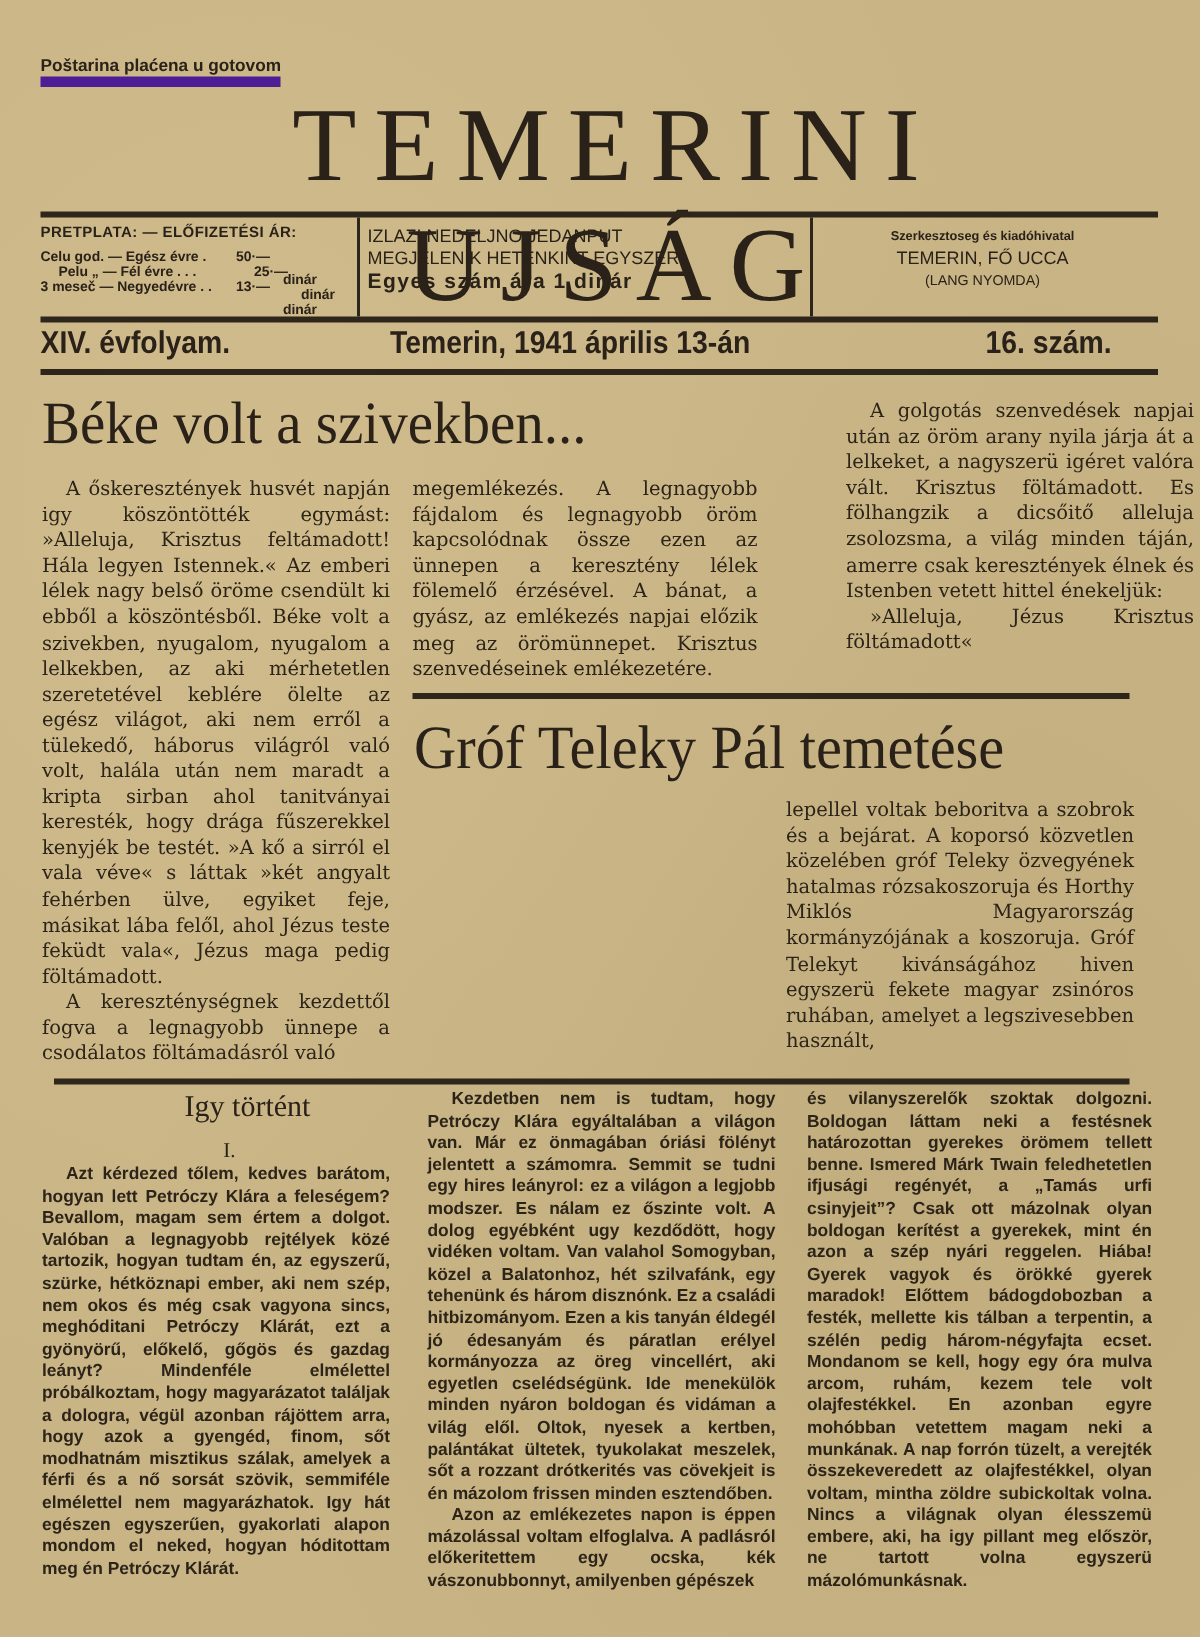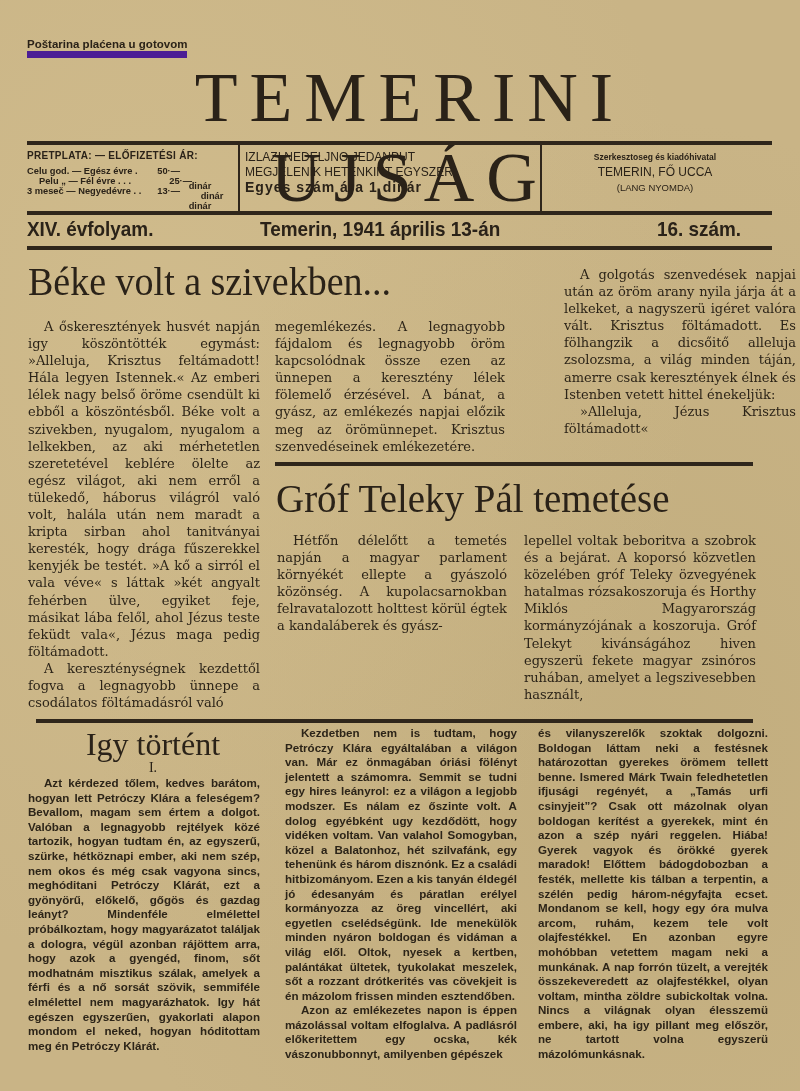--- a/index.html
+++ b/index.html
@@ -109,30 +109,29 @@
 <div class="abs col" style="left:520px; top:266px; width:232px;margin-left:44px;">
   <p>A golgotás szenvedések napjai után az öröm arany nyila járja át a lelkeket, a nagyszerü igéret valóra vált. Krisztus föltámadott. Es fölhangzik a dicsőitő alleluja zsolozsma, a világ minden táján, amerre csak keresztények élnek és Istenben vetett hittel énekeljük:</p>
   <p>»Alleluja, Jézus Krisztus föltámadott«</p>
 </div>
 
 <div class="abs rule" style="left:275px; top:462px; width:478px;"></div>
 
 <div class="abs headline" style="left:276px; top:478px; font-size:41px; transform:scaleX(0.95); transform-origin:left;">Gróf Teleky Pál temetése</div>
 
 <div class="abs col" style="left:277px; top:532px; width:230px;">
-  <p>Hétfőn délelőtt a temetés napján a magyar parlament környékét ellepte a gyászoló közönség. A kupolacsarnokban felravatalozott holttest körül égtek a kandaláberek és gyász-</p>
 </div>
 
 <div class="abs col" style="left:524px; top:532px; width:232px;">
   <p style="text-indent:0;">lepellel voltak beboritva a szobrok és a bejárat. A koporsó közvetlen közelében gróf Teleky özvegyének hatalmas rózsakoszoruja és Horthy Miklós Magyarország kormányzójának a koszoruja. Gróf Telekyt kivánságához hiven egyszerü fekete magyar zsinóros ruhában, amelyet a legszivesebben használt,</p>
 </div>
 
 <div class="abs rule" style="left:36px; top:719px; width:717px;"></div>
 
-<div class="abs headline sub" style="left:28px; top:728px; width:250px; font-size:32px;">Igy történt</div>
+<div class="abs headline sub" style="left:40px; top:728px; width:250px; font-size:20px;">Igy történt</div>
 <div class="abs sub" style="left:28px; top:760px; width:250px; font-size:14px; font-family:'Liberation Serif', serif;">I.</div>
 
 <div class="abs col2" style="left:28px; top:776px; width:232px;">
   <p>Azt kérdezed tőlem, kedves barátom, hogyan lett Petróczy Klára a feleségem? Bevallom, magam sem értem a dolgot. Valóban a legnagyobb rejtélyek közé tartozik, hogyan tudtam én, az egyszerű, szürke, hétköznapi ember, aki nem szép, nem okos és még csak vagyona sincs, meghóditani Petróczy Klárát, ezt a gyönyörű, előkelő, gőgös és gazdag leányt? Mindenféle elmélettel próbálkoztam, hogy magyarázatot találjak a dologra, végül azonban rájöttem arra, hogy azok a gyengéd, finom, sőt modhatnám misztikus szálak, amelyek a férfi és a nő sorsát szövik, semmiféle elmélettel nem magyarázhatok. Igy hát egészen egyszerűen, gyakorlati alapon mondom el neked, hogyan hóditottam meg én Petróczy Klárát.</p>
 </div>
 
 <div class="abs col2" style="left:285px; top:726px; width:232px;">
   <p>Kezdetben nem is tudtam, hogy Petróczy Klára egyáltalában a világon van. Már ez önmagában óriási fölényt jelentett a számomra. Semmit se tudni egy hires leányrol: ez a világon a legjobb modszer. Es nálam ez őszinte volt. A dolog egyébként ugy kezdődött, hogy vidéken voltam. Van valahol Somogyban, közel a Balatonhoz, hét szilvafánk, egy tehenünk és három disznónk. Ez a családi hitbizományom. Ezen a kis tanyán éldegél jó édesanyám és páratlan erélyel kormányozza az öreg vincellért, aki egyetlen cselédségünk. Ide menekülök minden nyáron boldogan és vidáman a világ elől. Oltok, nyesek a kertben, palántákat ültetek, tyukolakat meszelek, sőt a rozzant drótkerités vas cövekjeit is én mázolom frissen minden esztendőben.</p>
   <p>Azon az emlékezetes napon is éppen mázolással voltam elfoglalva. A padlásról előkeritettem egy ocska, kék vászonubbonnyt, amilyenben gépészek</p>
 </div>

